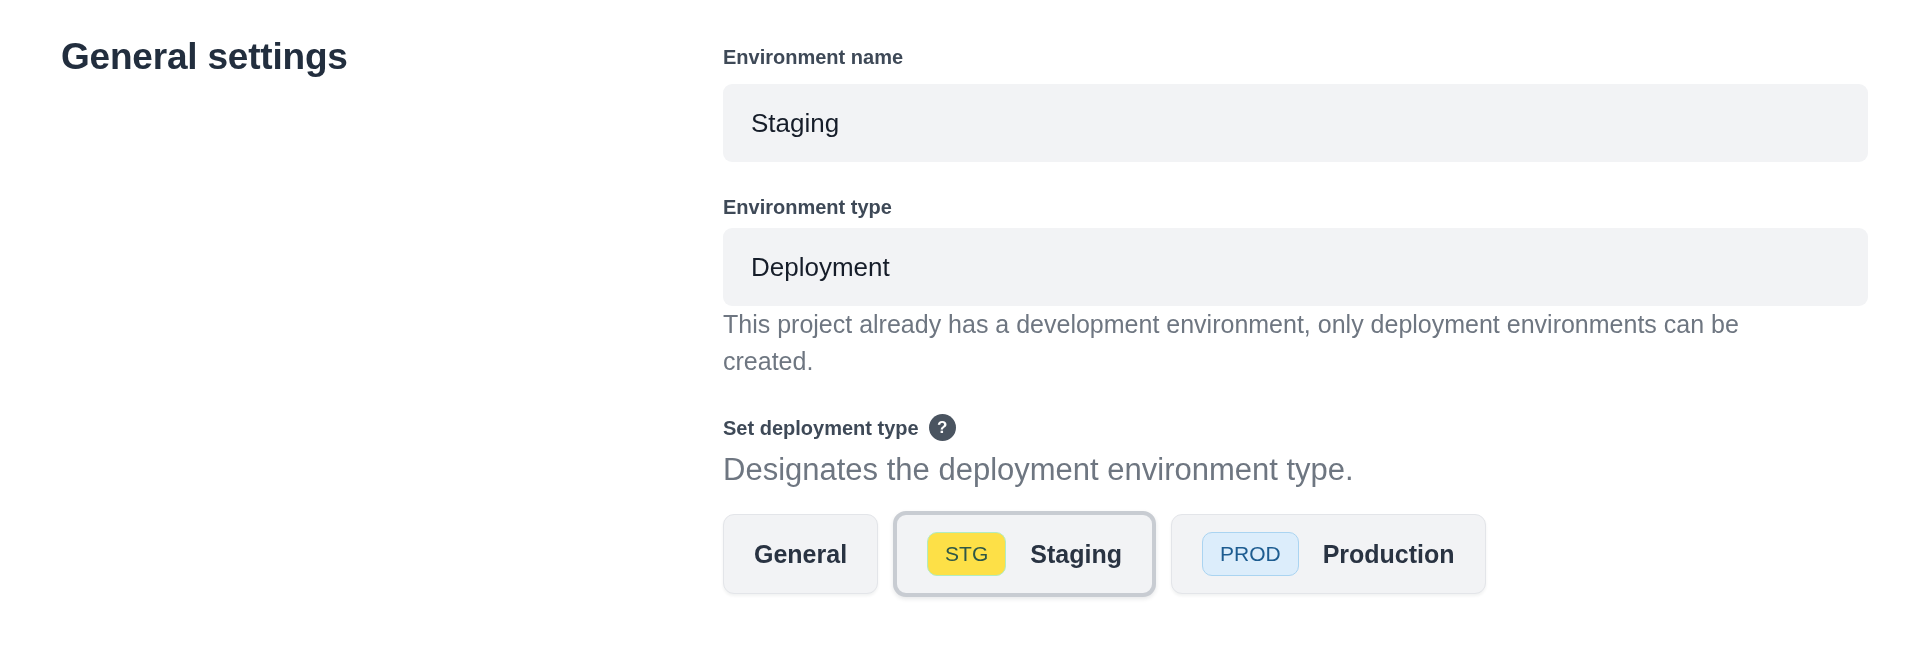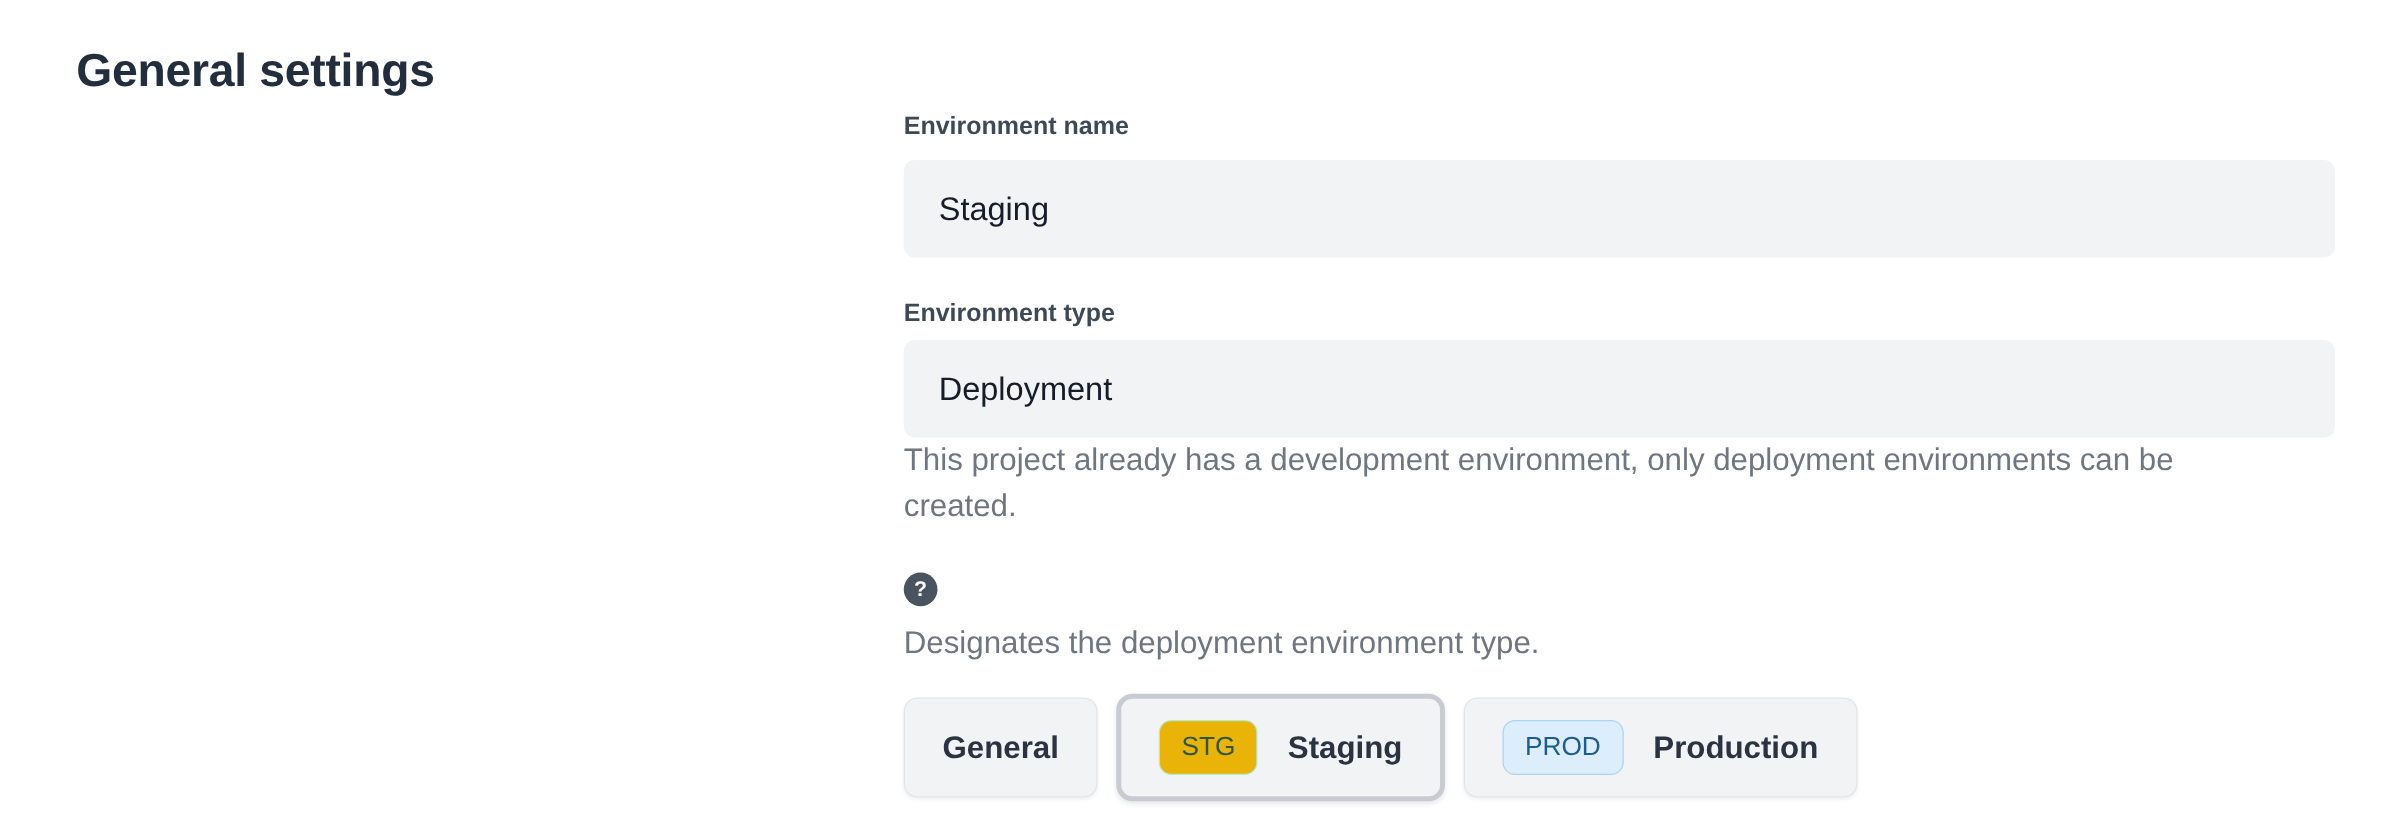--- a/index.html
+++ b/index.html
@@ -26,21 +26,20 @@
     width: 1145px;
     display: flex;
     flex-direction: column;
   }
 
   .field-label {
     font-size: 20px;
     font-weight: 700;
     color: #3e4957;
     line-height: 26px;
-    margin-top: 44px;
   }
   .lbl-1 { margin-bottom: 14px; }
   .lbl-2 { margin-top: 32px; margin-bottom: 8px; }
 
   .text-input {
     width: 1145px;
     height: 78px;
     background: #f2f3f5;
     border: none;
     outline: none;
@@ -74,21 +73,21 @@
     font-weight: 700;
     display: flex;
     align-items: center;
     justify-content: center;
     cursor: pointer;
     user-select: none;
   }
 
   .description {
     margin-top: 12px;
-    font-size: 25px;
+    font-size: 31px;
     line-height: 34px;
     color: #6e7681;
   }
 
   .btn-row {
     margin-top: 24px;
     display: flex;
     align-items: center;
     gap: 15px;
   }
@@ -119,21 +118,21 @@
     align-items: center;
     justify-content: center;
     height: 44px;
     padding: 0 17px;
     border-radius: 10px;
     font-size: 21px;
     font-weight: 400;
     margin-right: 24px;
   }
   .badge-stg {
-    background: #eab308;
+    background: #fde047;
     border: 1px solid #b2ecc0;
     color: #2e5747;
   }
   .badge-prod {
     background: #dcedfb;
     border: 1px solid #aad4f1;
     color: #1d5c90;
   }
 </style>
 </head>
@@ -149,20 +148,21 @@
 
     <input class="text-input" type="text" value="Staging" style="">
 
     <label class="field-label lbl-2">Environment type</label>
 
     <input class="text-input" type="text" value="Deployment" style="">
 
     <p class="hint">This project already has a development environment, only deployment environments can be created.</p>
 
     <div class="label-row">
+      <label class="field-label">Set deployment type</label>
       <span class="help-icon">?</span>
     </div>
 
     <p class="description">Designates the deployment environment type.</p>
 
     <div class="btn-row">
 
       <button class="type-btn">
         <span>General</span>
       </button>

